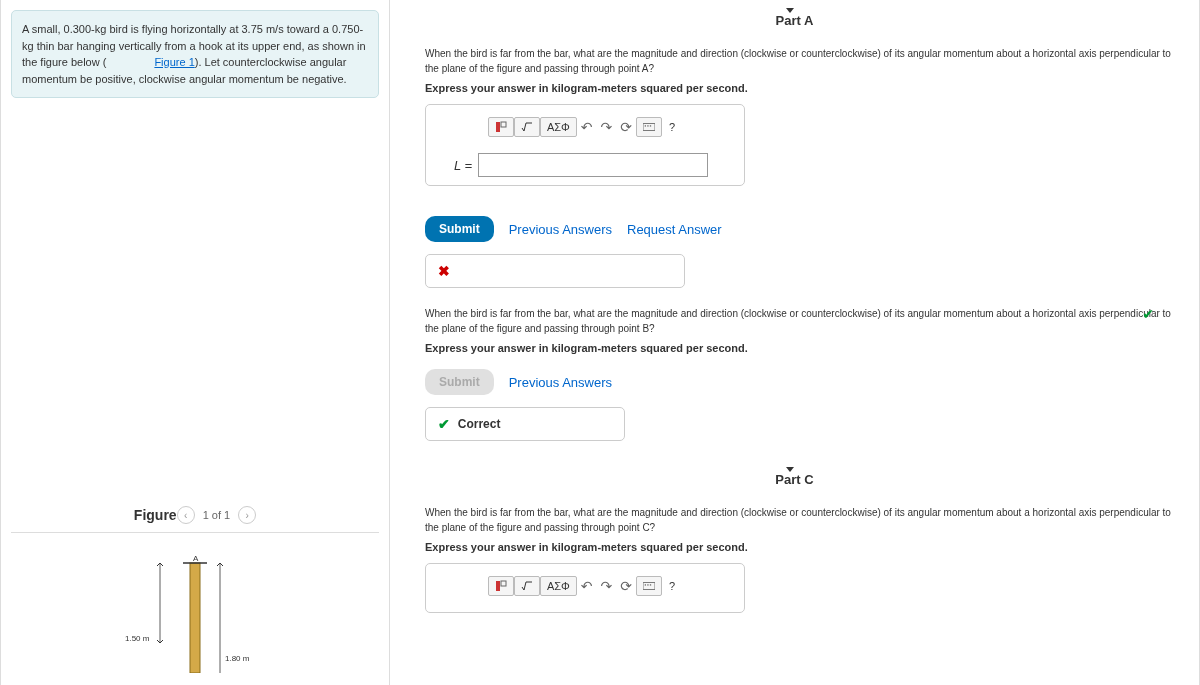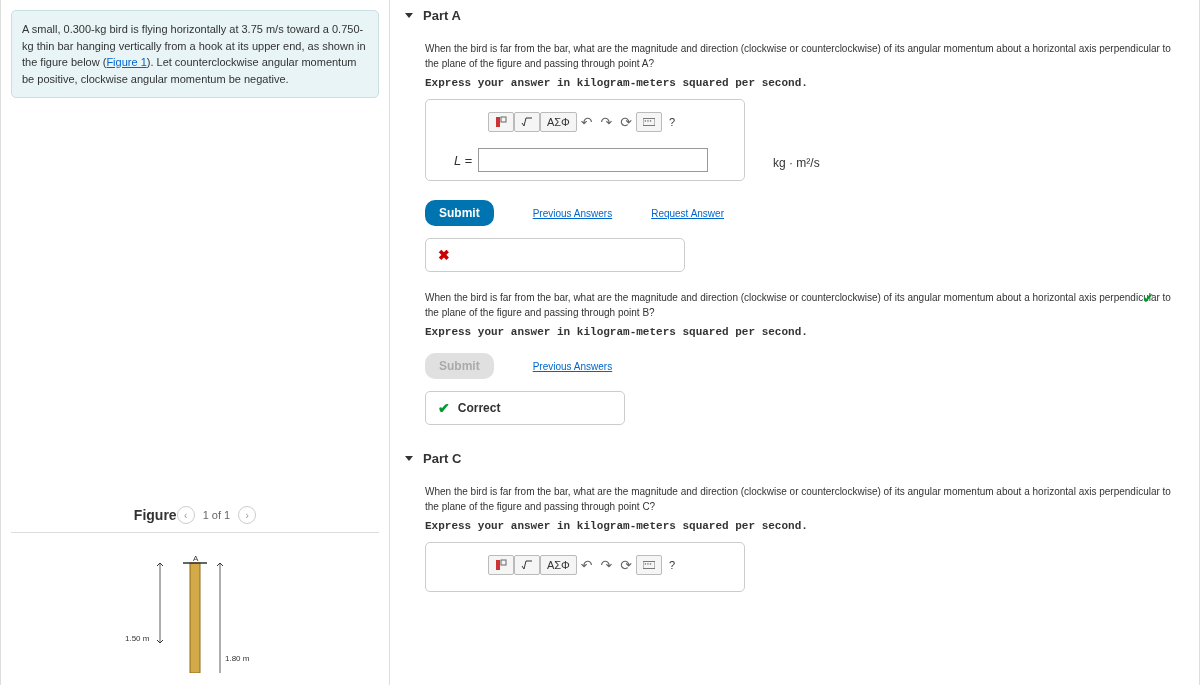--- a/index.html
+++ b/index.html
@@ -1,45 +1,45 @@
 <!DOCTYPE html>
 <html><head>
 <meta charset="utf-8">
 <style>
 * { margin: 0; padding: 0; box-sizing: border-box; }
 body { font-family: Arial, Helvetica, sans-serif; font-size: 12px; color: #333; background: #fff; }
 .container { display: flex; max-width: 1200px; min-height: 685px; }
 .left-col { width: 390px; padding: 0 10px; border-left: 1px solid #ddd; border-right: 1px solid #ddd; }
 .right-col { flex: 1; padding: 0 15px; border-right: 1px solid #ddd; overflow-y: auto; max-height: 685px; }
 .problem-box { background: #e8f4f6; border: 1px solid #c8e0e4; border-radius: 5px; padding: 10px; margin: 10px 0 20px 0; font-size: 11px; line-height: 1.5; }
-.figure-link { color: #0066cc; text-decoration: underline; cursor: pointer; }
+.figure-link { color: #0066cc; text-decoration: underline; cursor: pointer; margin-left: 48px; }
 .figure-section { margin-top: 400px; }
 .figure-header { display: flex; justify-content: center; align-items: center; padding: 8px 5px; border-bottom: 1px solid #ddd; }
 .figure-title { font-weight: bold; font-size: 14px; }
 .pager { display: flex; align-items: center; gap: 8px; font-size: 11px; color: #666; }
 .pager-btn { width: 18px; height: 18px; border: 1px solid #ccc; border-radius: 50%; display: inline-flex; align-items: center; justify-content: center; background: #fff; cursor: pointer; color: #999; font-size: 10px; }
 .figure-body { padding: 20px 0; display: flex; justify-content: center; }
 .figure-svg { width: 220px; height: 120px; }
-.part-header { display: flex; align-items: center; padding: 8px 0; font-weight: bold; font-size: 13px; }
+.part-header { display: flex; align-items: center; padding: 8px 0; font-weight: bold; font-size: 13px; flex-direction: column; }
 .caret { width: 0; height: 0; border-left: 4px solid transparent; border-right: 4px solid transparent; border-top: 5px solid #333; margin-right: 10px; }
 .question-text { font-size: 10px; line-height: 1.5; margin: 10px 0 6px 20px; }
-.express-text { font-size: 11px; font-weight: bold; margin: 6px 0 10px 20px; font-family: Liberation Mono, monospace; }
+.express-text { font-size: 11px; font-weight: bold; margin: 6px 0 10px 20px; }
 .input-panel { border: 1px solid #ccc; border-radius: 5px; margin: 0 0 10px 20px; width: 320px; padding: 8px; }
 .toolbar { display: flex; justify-content: center; padding: 4px 0 8px 0; align-items: center; }
 .tool-btn { border: 1px solid #bbb; background: #f5f5f5; padding: 2px 6px; font-size: 11px; border-radius: 2px; cursor: pointer; display: inline-flex; align-items: center; gap: 2px; min-width: 20px; height: 20px; justify-content: center; }
 .tool-icon { width: 12px; height: 12px; }
 .undo-btn, .redo-btn { border: none; background: none; font-size: 14px; color: #666; cursor: pointer; padding: 0 4px; }
 .input-row { display: flex; align-items: center; gap: 6px; margin: 8px 0 0 20px; }
 .var-label { font-style: italic; font-size: 13px; }
 .answer-input { border: 1px solid #999; height: 24px; width: 230px; padding: 0 4px; font-size: 12px; }
 .unit-label { font-size: 12px; margin-left: 8px; }
 .submit-row { display: flex; align-items: center; gap: 15px; margin: 15px 0 12px 20px; }
 .submit-btn { background: #0073b1; color: #fff; border: none; padding: 6px 14px; font-size: 12px; font-weight: bold; border-radius: 10px; cursor: pointer; }
 .submit-btn.disabled { background: #e0e0e0; color: #aaa; cursor: default; }
-.link-btn { color: #0066cc; font-size: 10px; text-decoration: underline; cursor: pointer; margin-left: 24px; }
+.link-btn { color: #0066cc; font-size: 13px; cursor: pointer; }
 .feedback-box { border: 1px solid #ccc; border-radius: 5px; padding: 8px 12px; margin: 0 0 18px 20px; width: 260px; display: flex; align-items: center; gap: 8px; font-weight: bold; font-size: 12px; }
 .x-icon { color: #cc0000; font-size: 14px; font-weight: bold; }
 .check-icon { color: #009933; font-size: 14px; font-weight: bold; }
 .readonly-box { border: 1px solid #ccc; border-radius: 3px; padding: 6px 10px; margin: 0 0 10px 20px; width: 200px; font-size: 12px; }
 .green-check { position: absolute; right: 30px; color: #009933; font-size: 14px; }
 .part-b-wrap { position: relative; }
 </style>
 </head>
 <body>
 
@@ -108,23 +108,20 @@
               <rect x="8" y="2" width="1.5" height="1.5" fill="#666"></rect>
             </svg>
           </span>
         <span class="tool-btn" style="border:none;background:none">?</span>
       </div>
       <div class="input-row">
         <span class="var-label">L =</span>
         <input class="answer-input" type="text" style="">
       </div>
     </div>
-    <div class="input-row" style="margin-top:-35px;margin-left:360px">
-      <span class="unit-label">kg · m²/s</span>
-    </div>
     <div class="submit-row" style="margin-top:30px">
       <button class="submit-btn">Submit</button>
       <span class="link-btn">Previous Answers</span>
       <span class="link-btn">Request Answer</span>
     </div>
     <div class="feedback-box">
       <span class="x-icon">✖</span>
     </div>
 
     <div class="part-b-wrap">

